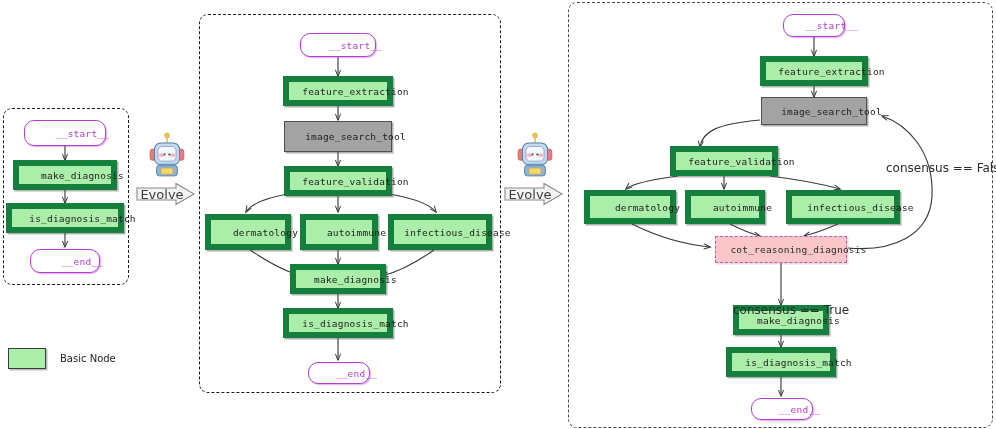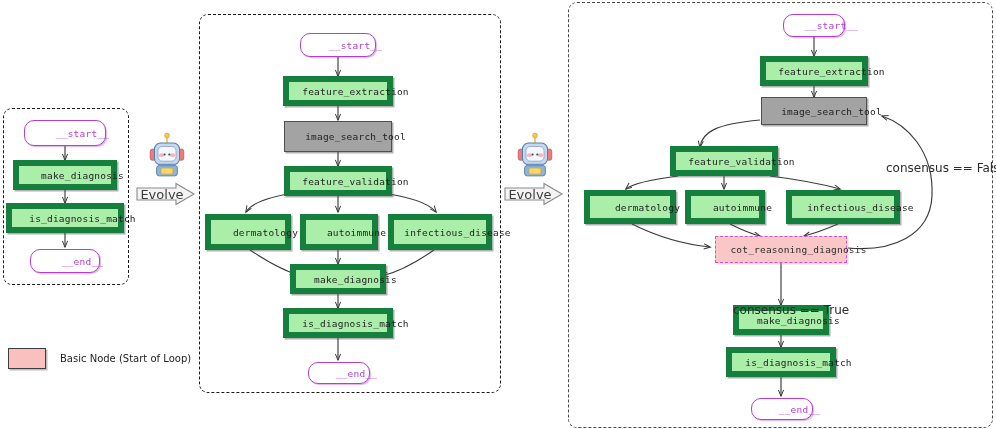--- a/index.html
+++ b/index.html
@@ -275,18 +275,18 @@
   </div>
   <div class="node terminal" style="left:751px;top:398px;width:62px;height:22px;">
     <span>__end__</span>
   </div>
 
   <div class="edge-label" style="left:886px;top:161px;">consensus == False</div>
   <div class="edge-label" style="left:733px;top:271px;margin-top:32px;">consensus == True</div>
 
   <div class="legend">
     <div class="legend-row">
-      <div class="legend-sw loop"></div>
-      <div class="legend-lb">Basic Node (Start of Loop)</div>
+      <div class="legend-sw basic"></div>
+      <div class="legend-lb">Basic Node</div>
     </div>
   </div>
 
 </div>
 
 </body></html>

